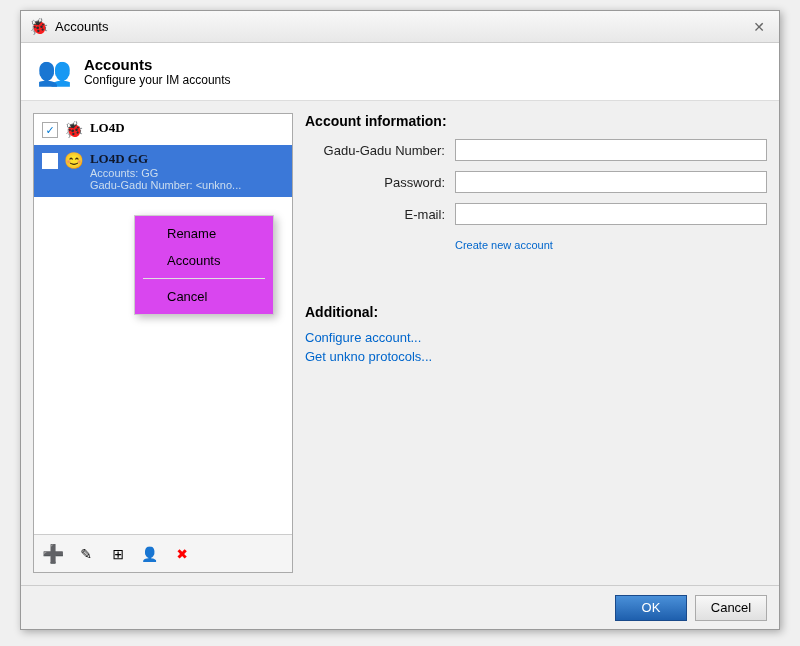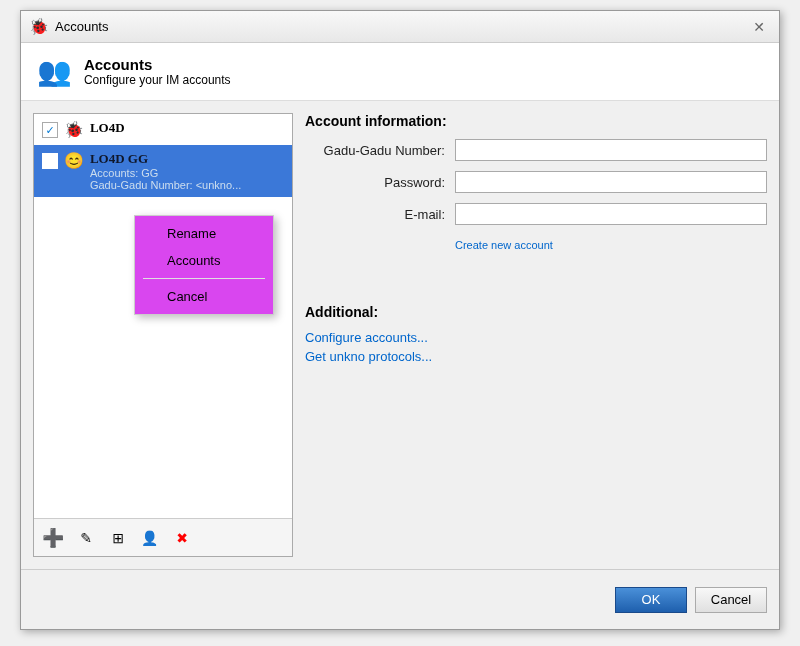--- a/index.html
+++ b/index.html
@@ -247,21 +247,21 @@
     .additional-link {
       color: #0066cc;
       text-decoration: none;
       font-size: 13px;
       cursor: pointer;
       display: block;
       margin-bottom: 4px;
     }
 
     .footer {
-      height: 60px;
+      height: 44px;
       background: #f0f0f0;
       border-top: 1px solid #ccc;
       display: flex;
       align-items: center;
       justify-content: flex-end;
       padding: 0 12px;
       gap: 8px;
       flex-shrink: 0;
     }
 
@@ -385,21 +385,21 @@
         <div class="form-group">
           <label class="form-label">E-mail:</label>
           <input class="form-input" type="text" value="" style="">
         </div>
 
         <a class="create-link">Create new account</a>
       </div>
 
       <div class="additional-section" style="margin-top: 40px;">
         <div class="section-title">Additional:</div>
-        <a class="additional-link">Configure accounts...</a>
+        <a class="additional-link">Configure account...</a>
         <a class="additional-link">Get unkno protocols...</a>
       </div>
     </div>
   </div>
 
   <div class="footer">
     <button class="footer-btn primary">OK</button>
     <button class="footer-btn">Cancel</button>
   </div>
 </div>

